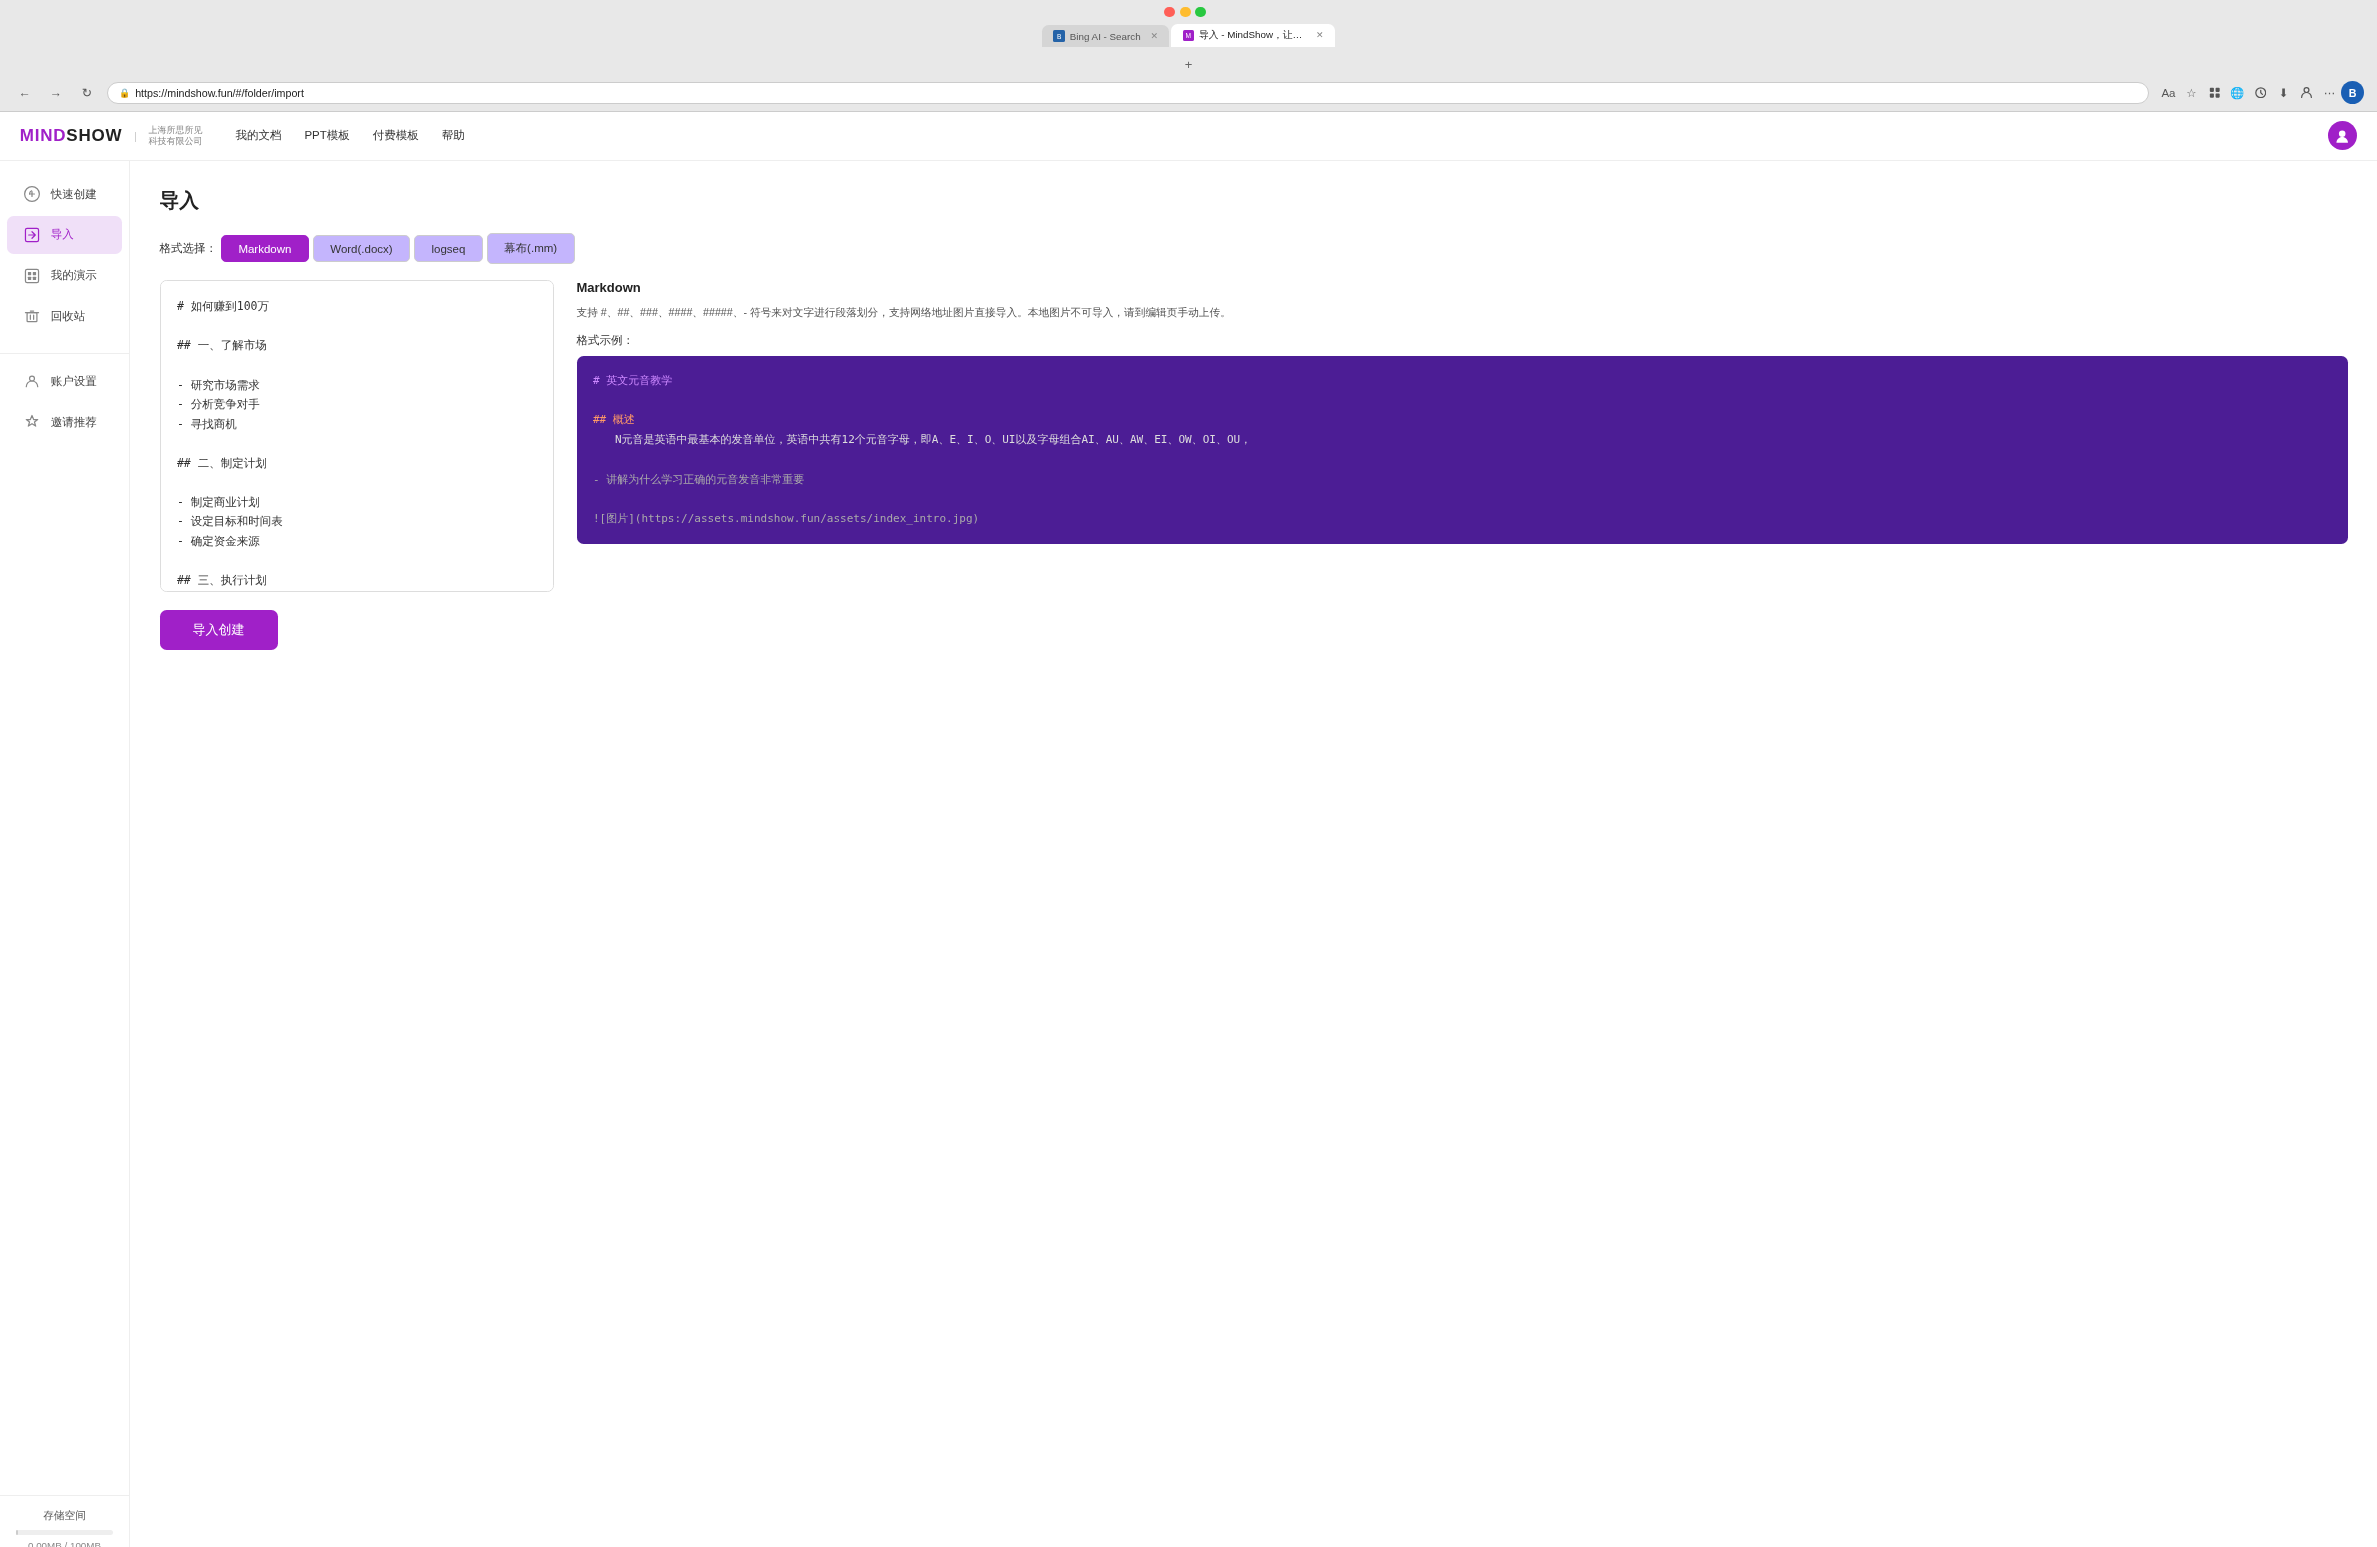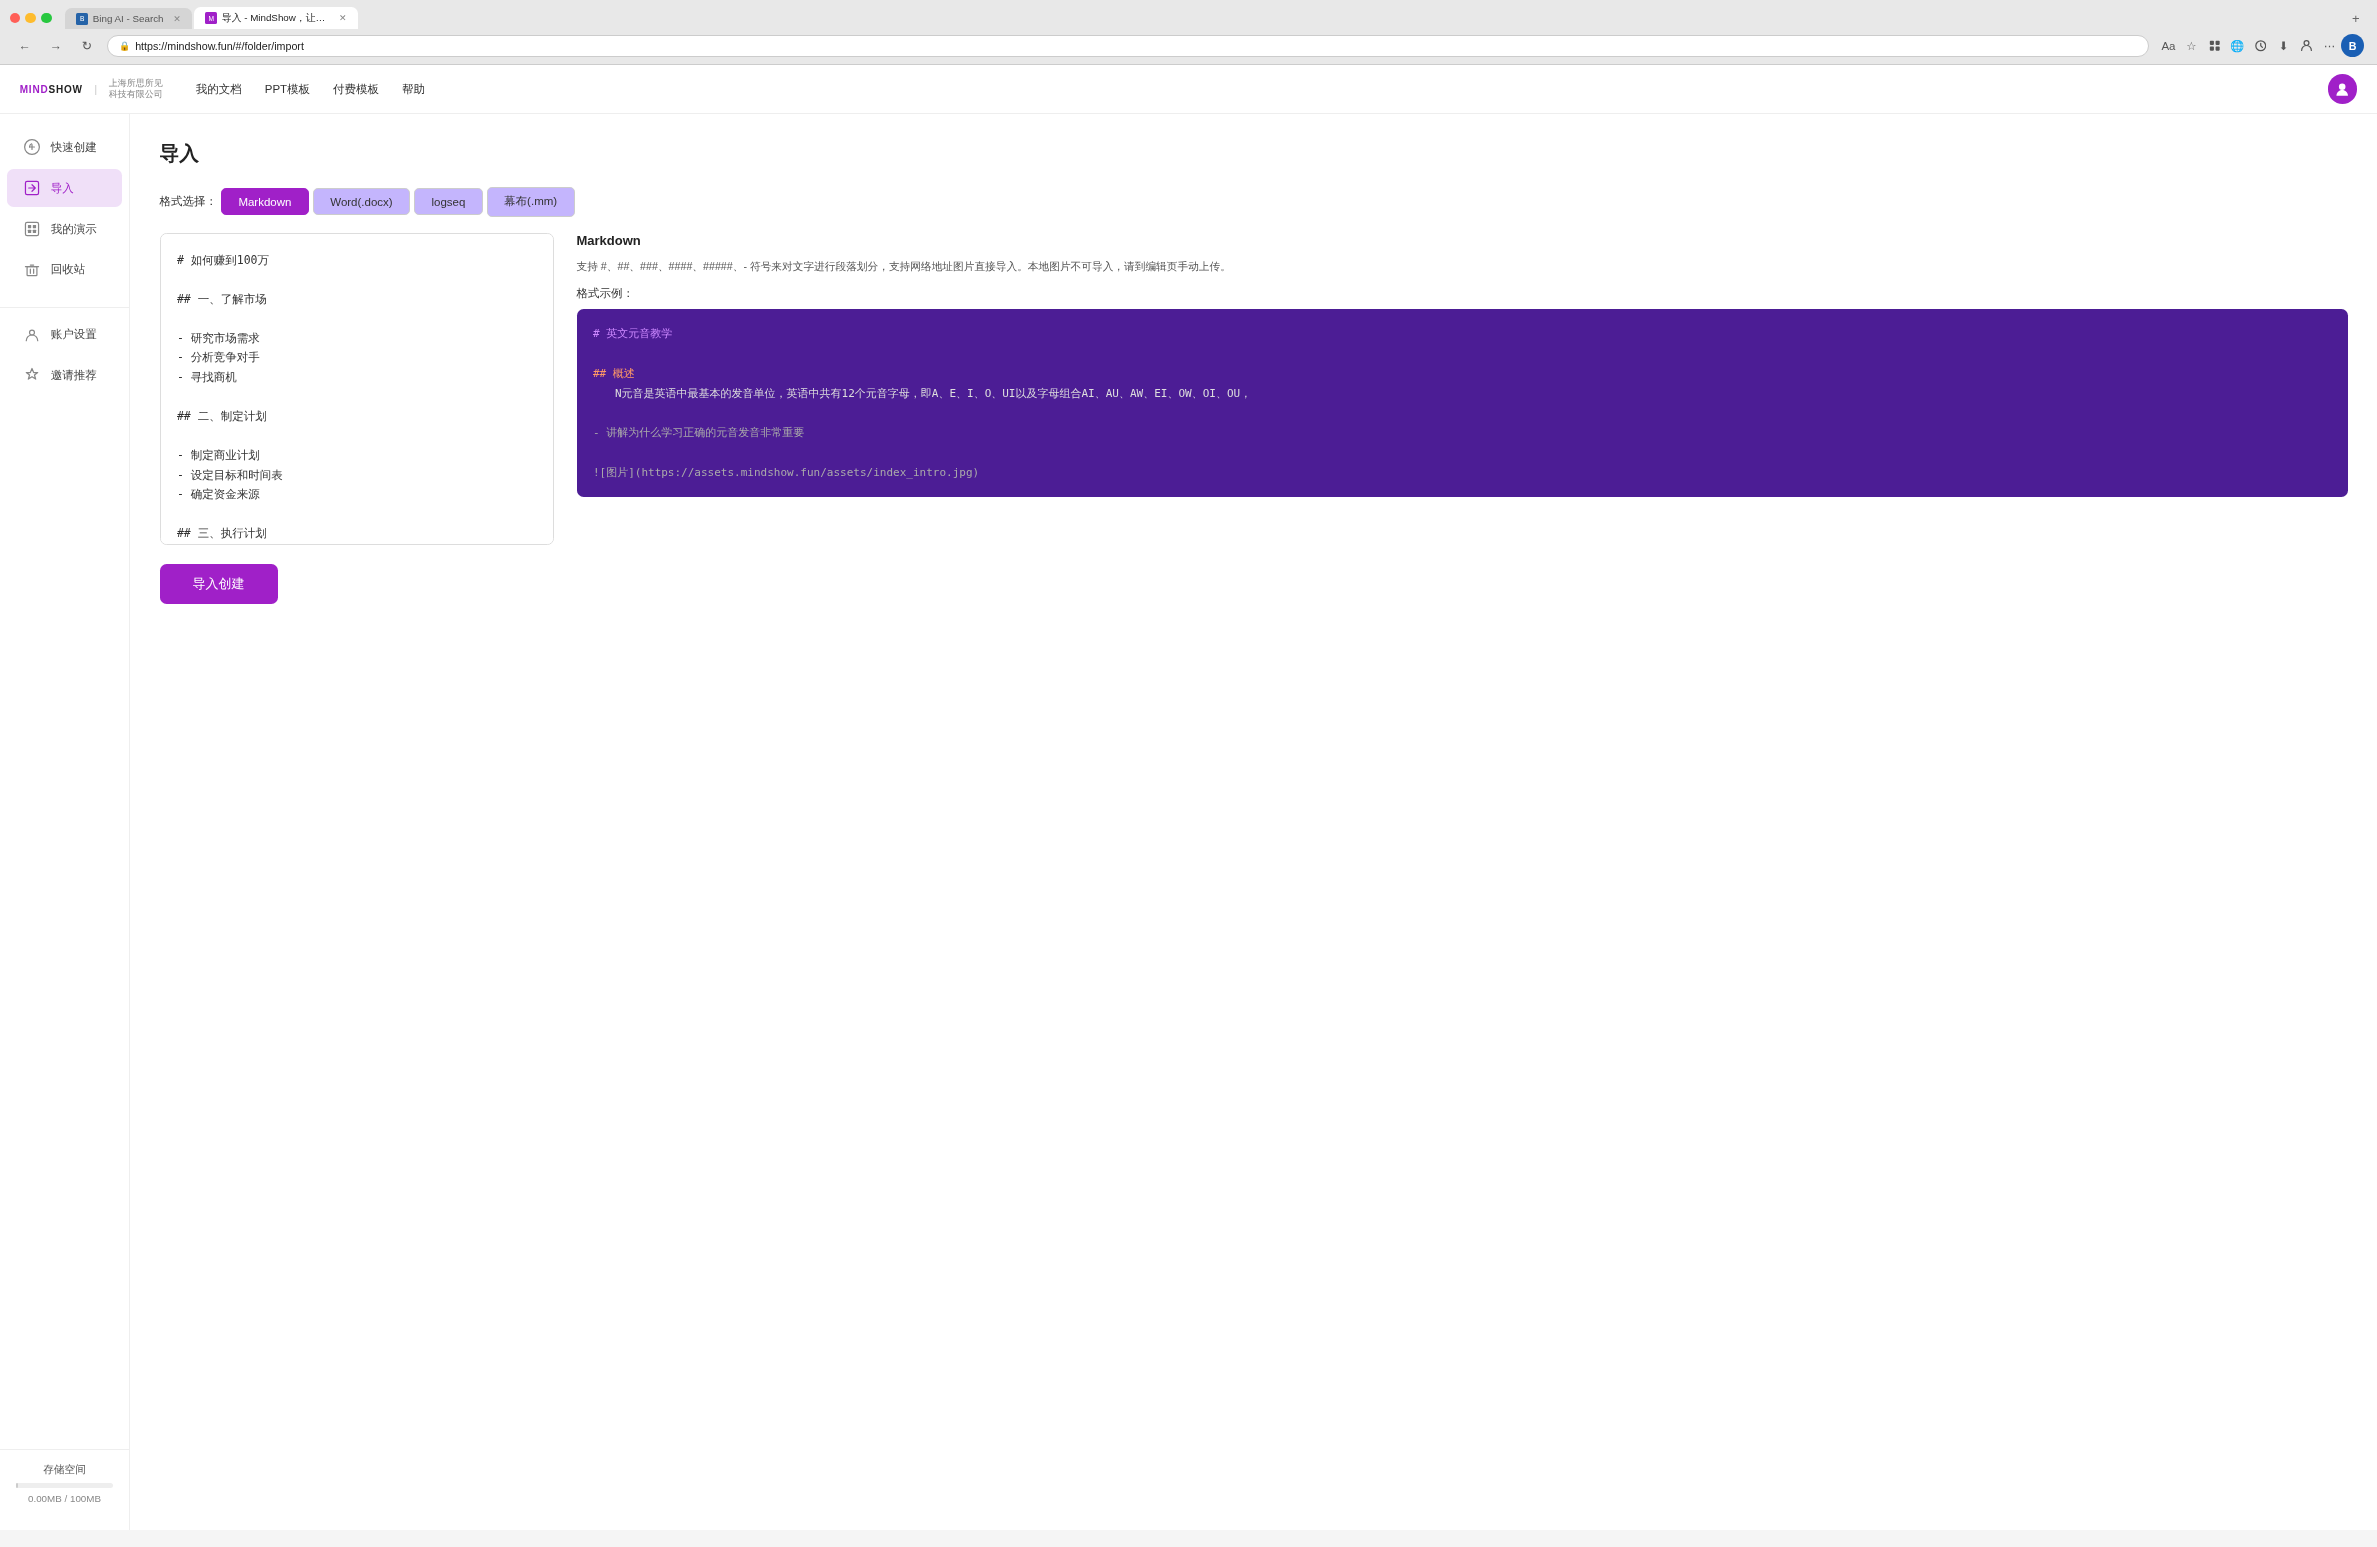--- a/index.html
+++ b/index.html
@@ -1,20 +1,20 @@
 <!DOCTYPE html>
 <html style="font-size:13px"><head>
   <meta charset="utf-8">
   <style>
     * { box-sizing: border-box; margin: 0; padding: 0; }
     body { font-family: -apple-system, BlinkMacSystemFont, "PingFang SC", "Microsoft YaHei", sans-serif; background: #f5f5f5; font-size: 11.5px; }
 
     
     .browser-chrome { background: #e8e8e8; border-bottom: 0.8px solid #ccc; }
-    .browser-titlebar { display: flex; align-items: center; padding: 6.6px 9.8px 0; gap: 6.6px; }
+    .browser-titlebar { display: flex; align-items: center; padding: 6.6px 9.8px 0; gap: 6.6px; flex-direction: column; }
     .window-controls { display: flex; gap: 4.9px; margin-right: 6.6px; }
     .window-btn { width: 10.7px; height: 10.7px; border-radius: 50%; border: none; cursor: pointer; }
     .btn-close { background: #ff5f57; }
     .btn-min { background: #febc2e; }
     .btn-max { background: #28c840; }
     .browser-tabs { display: flex; align-items: flex-end; gap: 1.6px; flex: 1; }
     .browser-tab { display: flex; align-items: center; gap: 4.9px; padding: 4.9px 11.5px; border-radius: 6.6px 6.6px 0 0; font-size: 9.8px; max-width: 164px; cursor: pointer; position: relative; }
     .browser-tab.inactive { background: #d5d5d5; color: #555; }
     .browser-tab.active { background: #fff; color: #222; }
     .tab-favicon { width: 11.5px; height: 11.5px; border-radius: 1.6px; flex-shrink: 0; }
@@ -31,21 +31,21 @@
     .toolbar-icons { display: flex; gap: 0; align-items: center; }
     .toolbar-icon { width: 23px; height: 23px; display: flex; align-items: center; justify-content: center; border-radius: 50%; cursor: pointer; color: #555; font-size: 11.5px; }
     .toolbar-icon.profile { width: 23px; height: 23px; border-radius: 50%; background: #1a5fb4; color: white; font-size: 10.7px; font-weight: bold; }
 
     
     .page { background: #fff; min-height: calc(100vh - 82px); }
 
     
     .app-header { background: #fff; border-bottom: 0.8px solid #eee; padding: 0 19.7px; display: flex; align-items: center; height: 49px; }
     .logo-area { display: flex; align-items: center; gap: 6.6px; margin-right: 33px; }
-    .logo-text { font-weight: bold; font-size: 10px; letter-spacing: 0.8px; color: #222; }
+    .logo-text { font-weight: bold; font-size: 17px; letter-spacing: 0.8px; color: #222; }
     .logo-divider { color: #ccc; margin: 0 4.9px; }
     .logo-sub { font-size: 9px; color: #888; line-height: 1.2; }
     .app-nav { display: flex; gap: 23px; flex: 1; }
     .app-nav-item { font-size: 11.5px; color: #333; cursor: pointer; padding: 3.3px 0; }
     .user-avatar { width: 29.5px; height: 29.5px; border-radius: 50%; background: #a020c8; display: flex; align-items: center; justify-content: center; color: white; font-size: 13px; cursor: pointer; }
 
     
     .app-body { display: flex; height: calc(100vh - 131px); }
 
     

